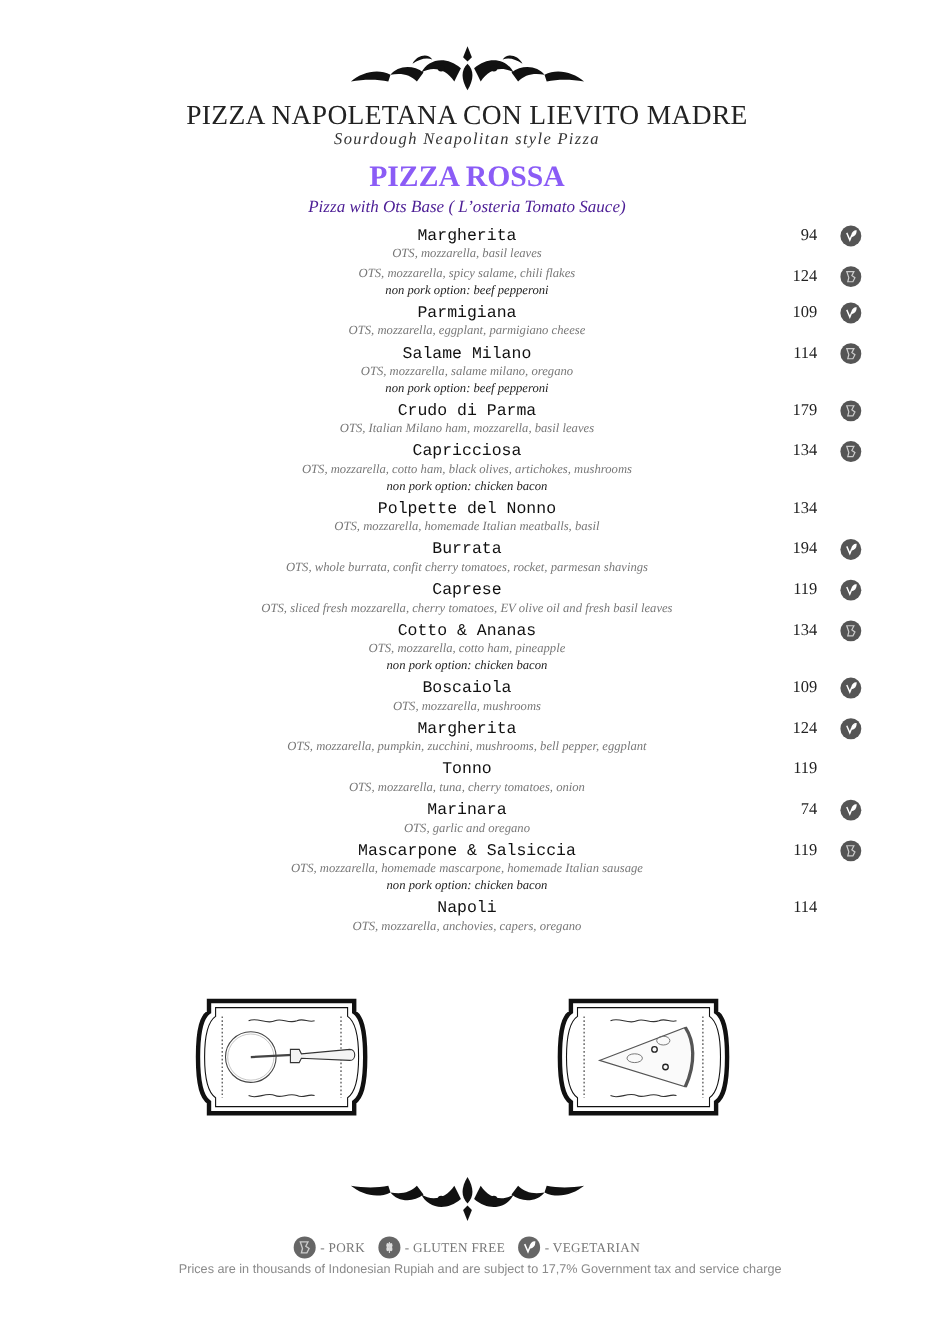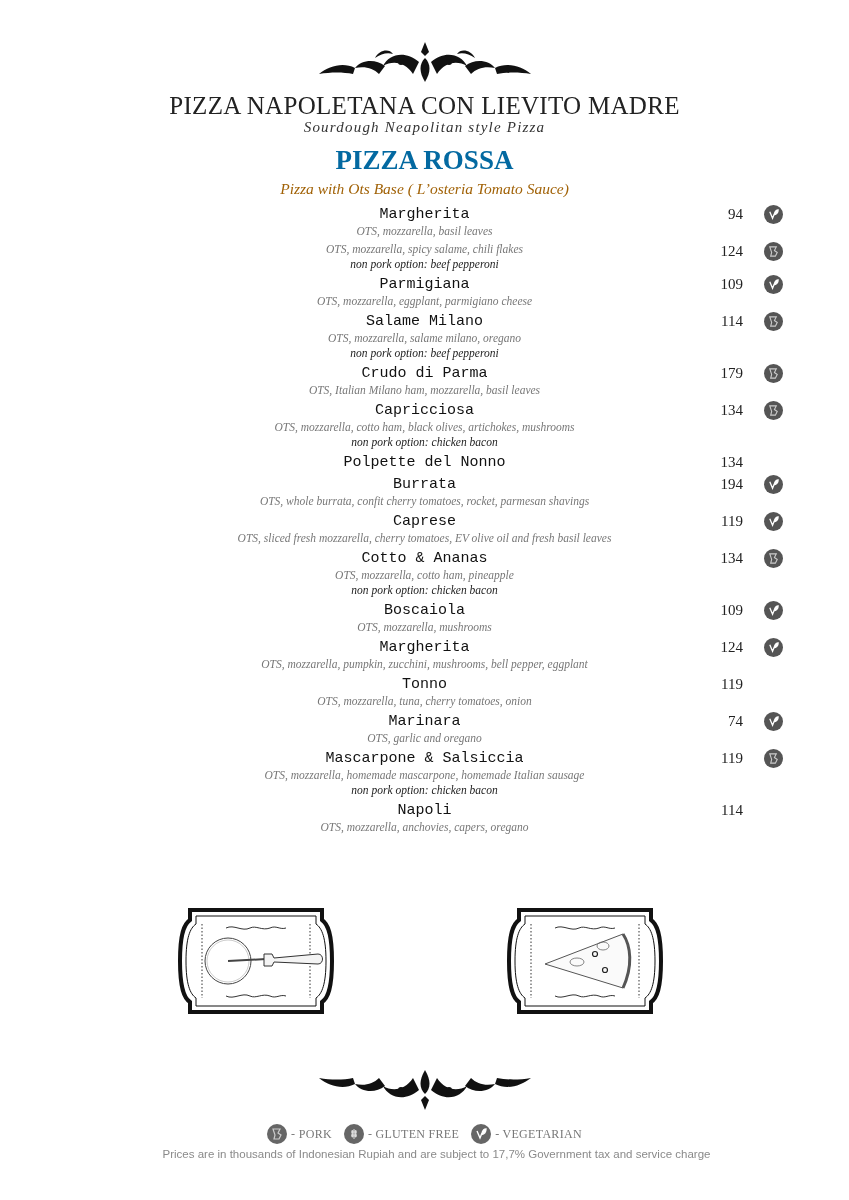--- a/index.html
+++ b/index.html
@@ -3,22 +3,22 @@
   <meta charset="utf-8">
   <style>
     html, body { margin: 0; padding: 0; background: #ffffff; }
     body { width: 849px; height: 1200px; position: relative; overflow: hidden; font-family: "DejaVu Serif", "Liberation Serif", serif; color: #222; }
     .ornament { position: absolute; left: 50%; transform: translateX(-50%); }
     .ornament-top { top: 40px; width: 220px; height: 46px; }
     .ornament-bottom { top: 1066px; width: 220px; height: 46px; }
     .header { position: absolute; top: 94px; left: 0; width: 849px; text-align: center; }
     .h-main { font-family: "Liberation Serif", serif; font-size: 25px; letter-spacing: 0.3px; color: #222; line-height: 24px; }
     .h-sub { font-family: "Liberation Serif", serif; font-style: italic; font-size: 15px; letter-spacing: 1.2px; color: #333; line-height: 18px; }
-    .h-title { font-family: "Liberation Serif", serif; font-weight: bold; font-size: 27px; color: #0369a1; margin-top: 8px; line-height: 32px; }
-    .h-note { font-family: "Liberation Serif", serif; font-style: italic; font-size: 15.5px; color: #a16207; line-height: 22px; margin-top: 2px; }
+    .h-title { font-family: "Liberation Serif", serif; font-weight: bold; font-size: 27px; color: #8b5cf6; margin-top: 8px; line-height: 32px; }
+    .h-note { font-family: "Liberation Serif", serif; font-style: italic; font-size: 15.5px; color: #4c1d95; line-height: 22px; margin-top: 2px; }
     .menu { position: absolute; top: 205px; left: 0; width: 849px; }
     .item { position: relative; width: 849px; text-align: center; padding-bottom: 3px; }
     .item-name { font-family: Liberation Mono, monospace; font-size: 15px; color: #111; line-height: 19px; }
     .item-desc { font-family: "Liberation Serif", serif; font-style: italic; font-size: 11.5px; color: #777; line-height: 15px; }
     .item-opt { font-family: "Liberation Serif", serif; font-style: italic; font-size: 11.5px; color: #222; line-height: 15px; }
     .item-price { position: absolute; top: 0; right: 106px; font-family: "Liberation Serif", serif; font-size: 15px; color: #222; line-height: 19px; text-align: right; }
     .item-icon { position: absolute; top: 0; left: 764px; width: 19px; height: 19px; border-radius: 50%; background: #555; display: flex; align-items: center; justify-content: center; }
     .item-icon svg { width: 13px; height: 13px; }
     .frame { position: absolute; width: 160px; height: 110px; }
     .frame-left { left: 176px; top: 906px; }
@@ -124,20 +124,21 @@
     <div class="item-price">134</div>
     <div class="item-icon">
         <svg viewBox="0 0 14 14">
           <path d="M3 2 H10 L8 6 L11 8 L9 12 H4 L5 8 Z" fill="none" stroke="#ccc" stroke-width="1.2"></path>
         </svg>
       </div>
   </div>
 
   <div class="item">
     <div class="item-name">Polpette del Nonno</div>
+    <div class="item-desc">OTS, mozzarella, homemade Italian meatballs, basil</div>
     <div class="item-price">134</div>
   </div>
 
   <div class="item">
     <div class="item-name">Burrata</div>
     <div class="item-desc">OTS, whole burrata, confit cherry tomatoes, rocket, parmesan shavings</div>
     <div class="item-price">194</div>
     <div class="item-icon">
         <svg viewBox="0 0 14 14">
           <path d="M3 4 L6 11 L8 6 C9 3 11 2 12 2 C12 5 10 7 7.5 7.5" fill="none" stroke="#fff" stroke-width="1.4"></path>

